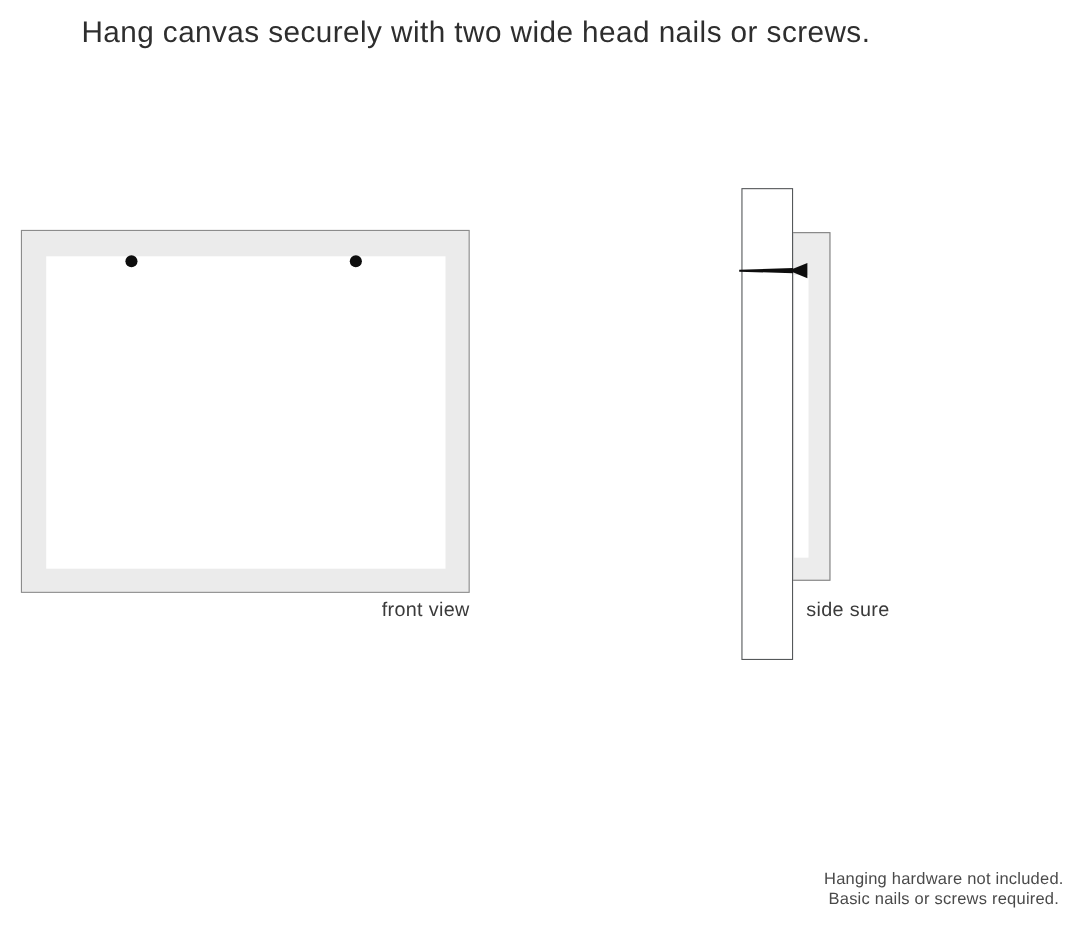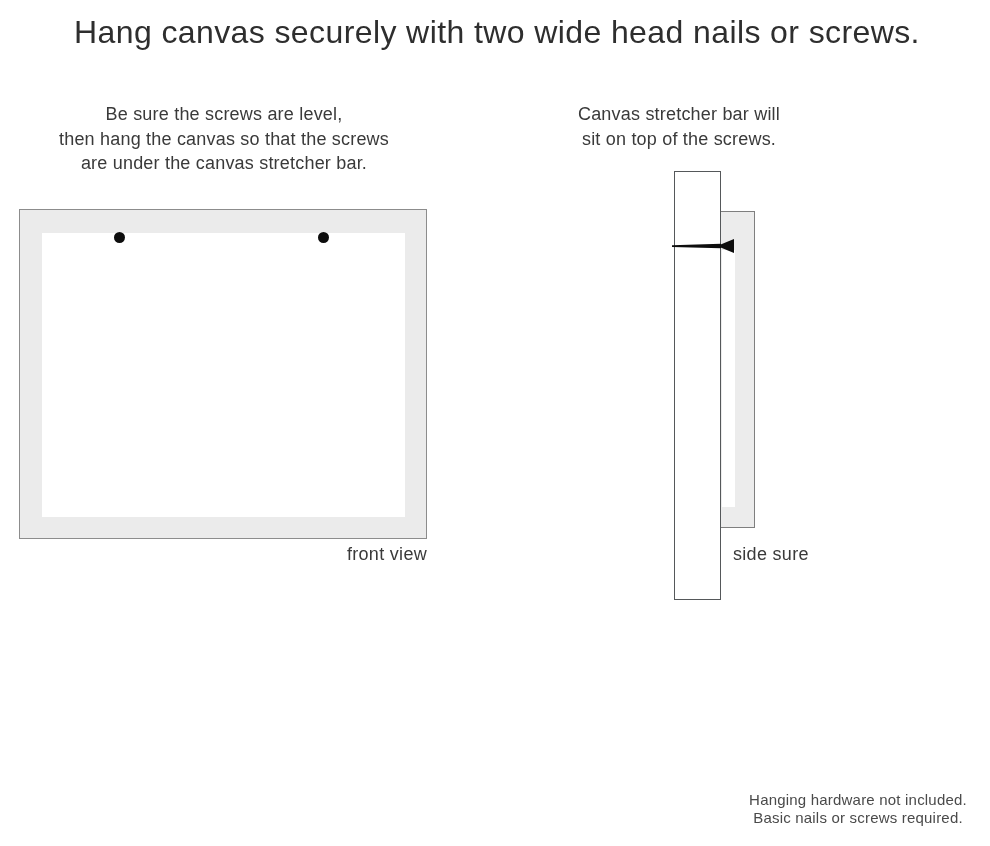--- a/index.html
+++ b/index.html
@@ -22,21 +22,21 @@
     position:relative;
     width:990px;
     height:846px;
     background:#ffffff;
     overflow:hidden;
   }
   .preline{white-space:pre-line;}
   .title{
     position:absolute;
     left:74px; top:14px;
-    font-size:32px;
+    font-size:27px;
     font-weight:300;
     letter-spacing:0.4px;
     color:var(--text-title);
   }
   .instruction{
     position:absolute;
     font-size:18px;
     font-weight:300;
     line-height:24.5px;
     letter-spacing:0.2px;
@@ -137,26 +137,21 @@
     color:var(--text-footnote);
   }
 </style>
 </head>
 <body>
 
 <div class="page">
 
   <div class="title">Hang canvas securely with two wide head nails or screws.</div>
 
-  <div class="instruction front preline">Be sure the screws are level,
-then hang the canvas so that the screws
-are under the canvas stretcher bar.</div>
 
-  <div class="instruction side preline">Canvas stretcher bar will
-sit on top of the screws.</div>
 
   <div class="front-view">
     <div class="front-face"></div>
     <span class="screw-dot left"></span>
     <span class="screw-dot right"></span>
   </div>
 
   <div class="view-label front">front view</div>
 
   <div class="side-view">

